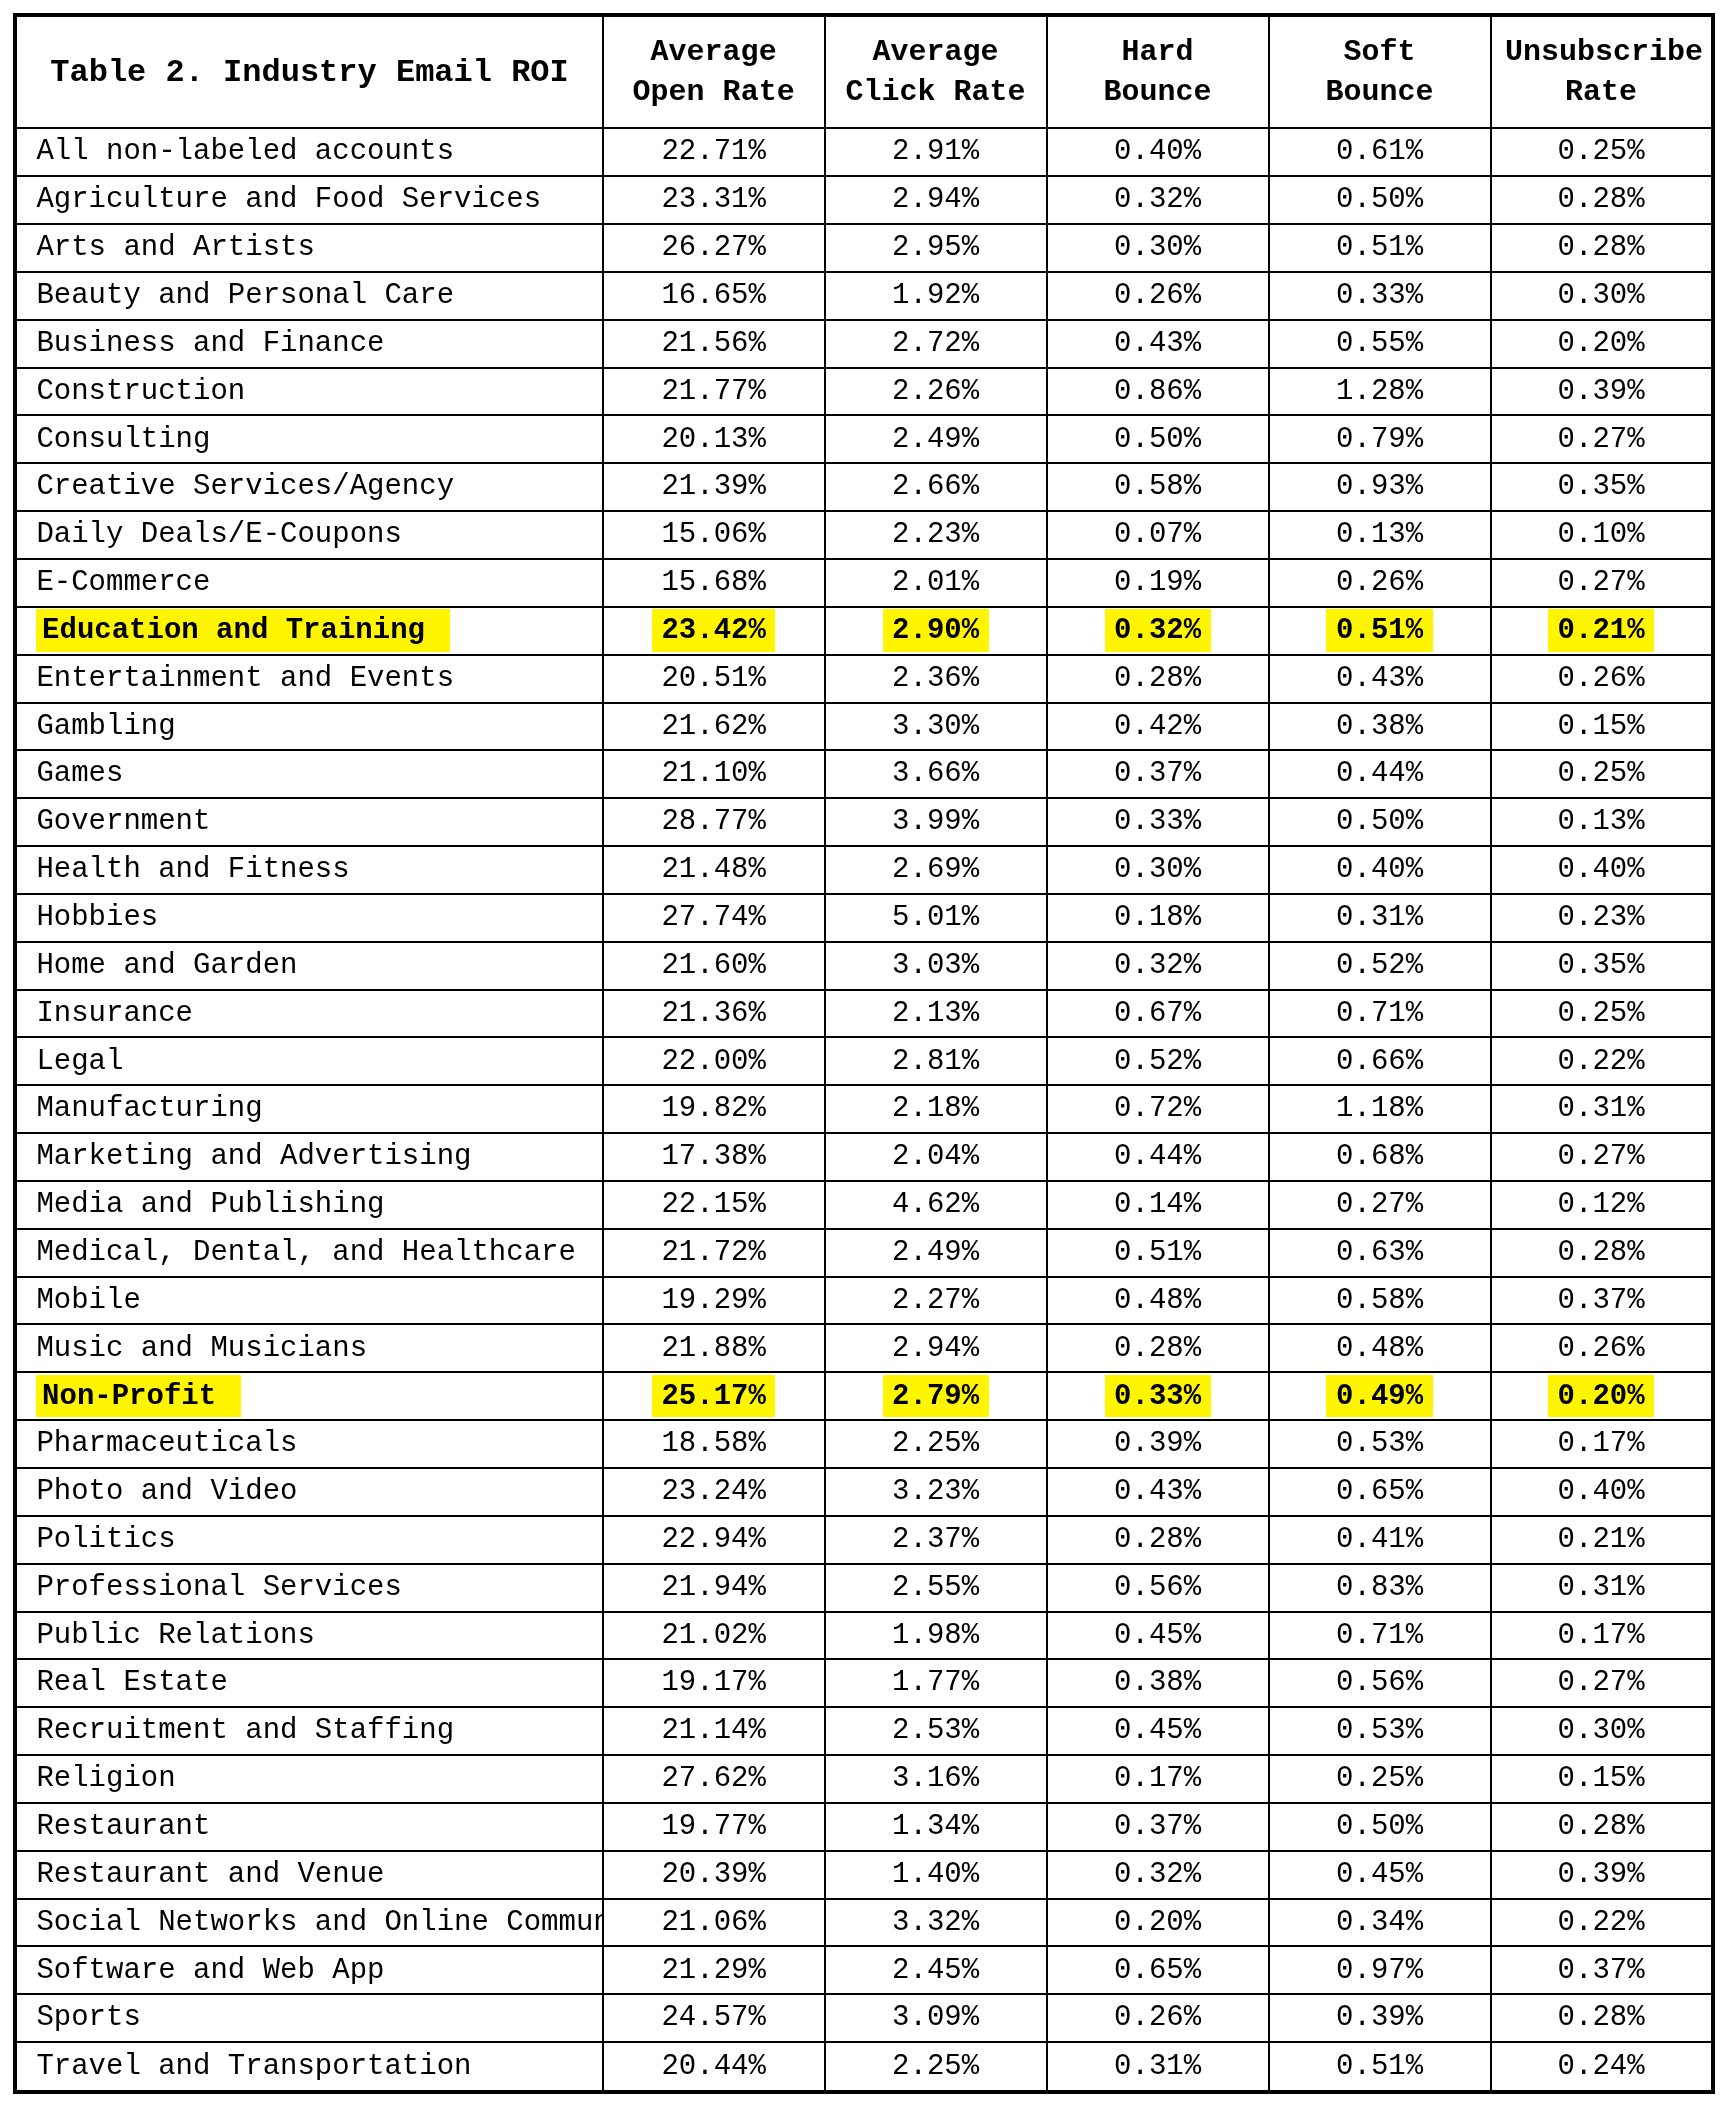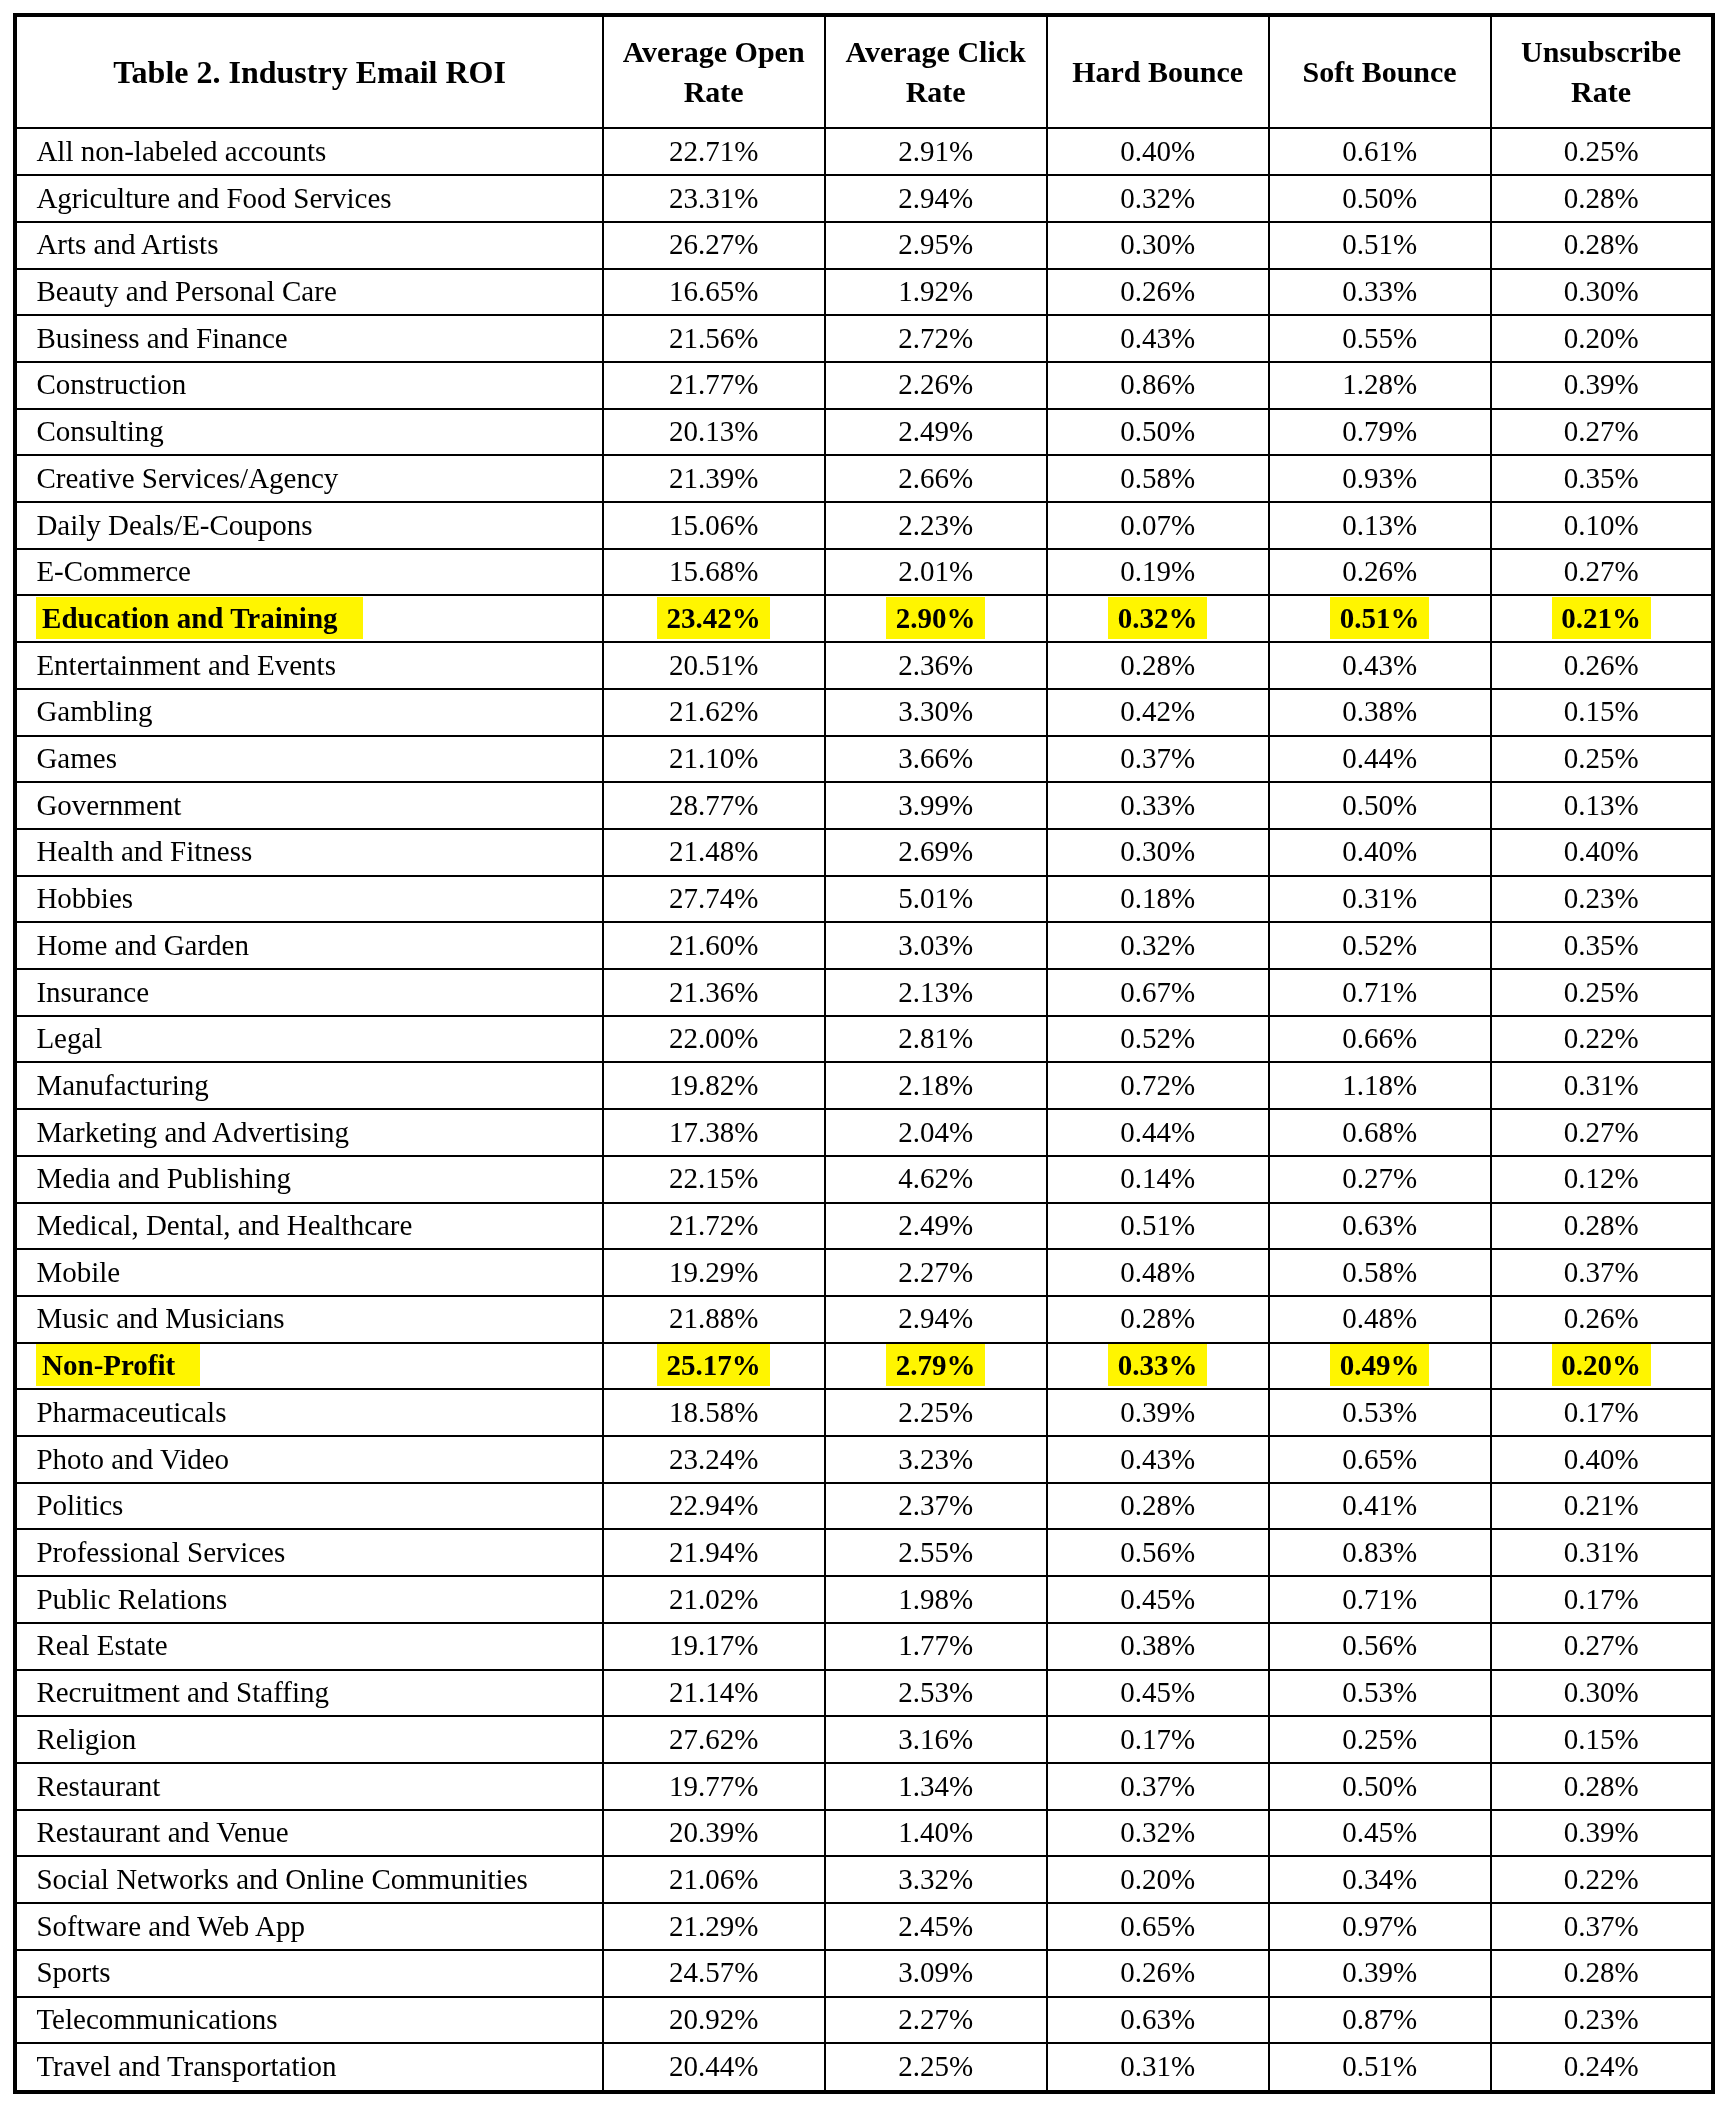--- a/index.html
+++ b/index.html
@@ -10,21 +10,21 @@
     height: 2107px;
     padding: 13.4px;
     background: #ffffff;
   }
   table.roi {
     width: 100%;
     height: 100%;
     border-collapse: collapse;
     table-layout: fixed;
     border: 4.8px solid #000;
-    font-family: Liberation Serif, serif;
+    font-family: Liberation Mono, monospace;
     color: #000;
   }
   th, td { border: 2.9px solid #000; overflow: hidden; }
   thead tr { height: 113px; }
   thead th {
     font-size: 30px;
     font-weight: 700;
     text-align: center;
     vertical-align: middle;
     padding: 7.6px 13.4px;
@@ -387,28 +387,20 @@
         </tr>
         <tr>
           <td class="industry"><span class="val">Sports</span></td>
           <td><span class="val">24.57%</span></td>
           <td><span class="val">3.09%</span></td>
           <td><span class="val">0.26%</span></td>
           <td><span class="val">0.39%</span></td>
           <td><span class="val">0.28%</span></td>
         </tr>
         <tr>
-          <td class="industry"><span class="val">Telecommunications</span></td>
-          <td><span class="val">20.92%</span></td>
-          <td><span class="val">2.27%</span></td>
-          <td><span class="val">0.63%</span></td>
-          <td><span class="val">0.87%</span></td>
-          <td><span class="val">0.23%</span></td>
-        </tr>
-        <tr>
           <td class="industry"><span class="val">Travel and Transportation</span></td>
           <td><span class="val">20.44%</span></td>
           <td><span class="val">2.25%</span></td>
           <td><span class="val">0.31%</span></td>
           <td><span class="val">0.51%</span></td>
           <td><span class="val">0.24%</span></td>
         </tr>
       </tbody>
 
   </table>

